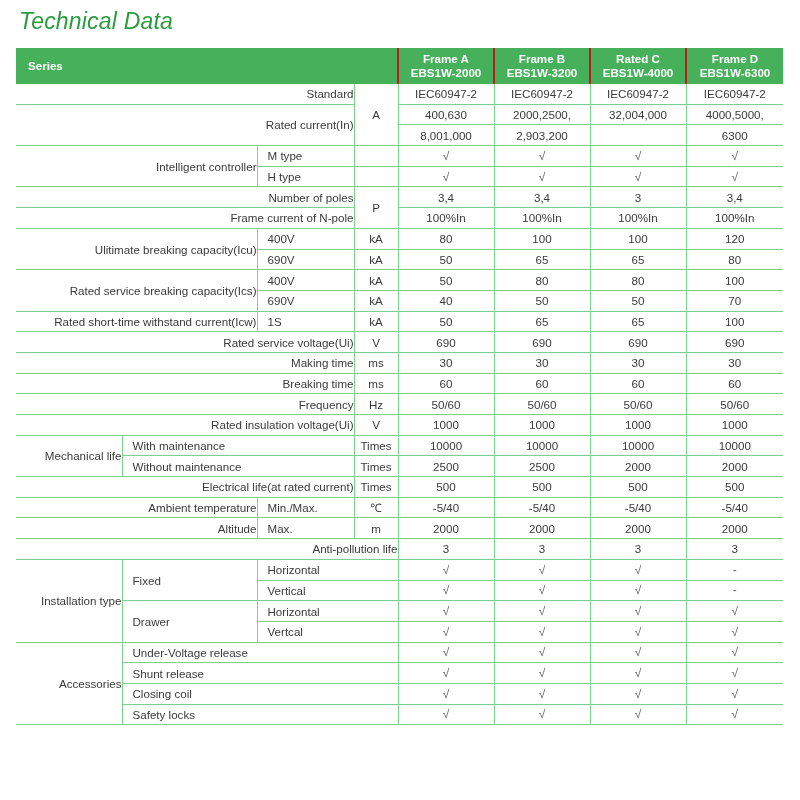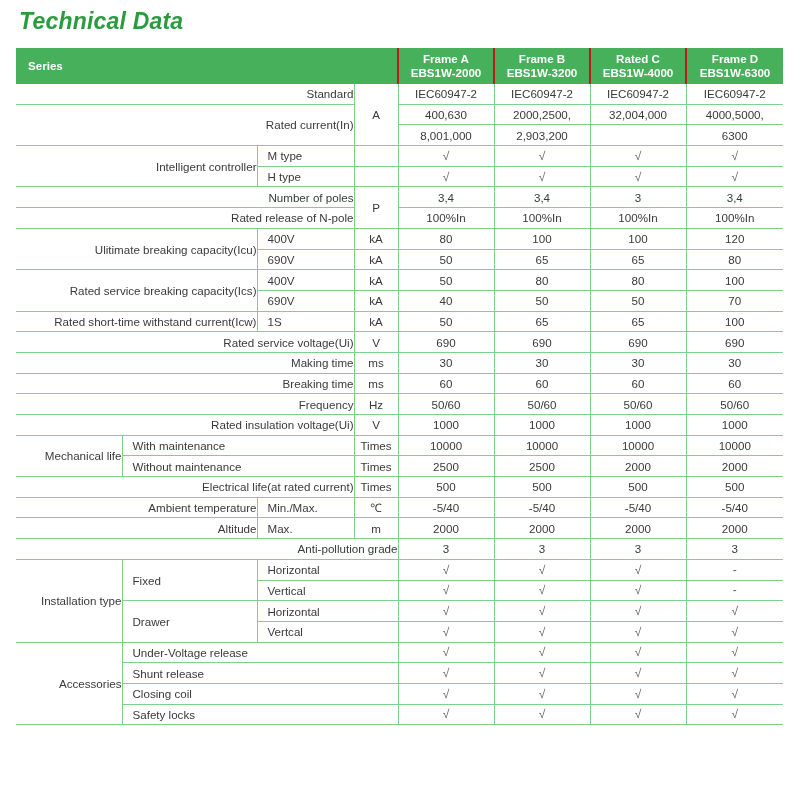--- a/index.html
+++ b/index.html
@@ -1,18 +1,18 @@
 <!DOCTYPE html>
 <html><head>
 <meta charset="utf-8">
 <style>
   html, body { margin:0; padding:0; background:#ffffff; }
   body { width:800px; height:800px; position:relative; overflow:hidden;
          font-family:"Liberation Sans", sans-serif; color:#3a3a3a; }
-  .title { position:absolute; left:19px; top:8px; font-size:23px; font-weight:bold;
+  .title { position:absolute; left:19px; top:8px; font-size:23px; font-weight:normal;
            font-style:italic; color:#2a9c3e; letter-spacing:0.2px; }
   table { position:absolute; left:16px; top:48px; border-collapse:collapse;
           table-layout:fixed; width:767px; font-size:11.6px; }
   col.c1 { width:106px; } col.c2 { width:135px; } col.c3 { width:97px; }
   col.c4 { width:44px; } col.cf { width:96px; } col.cl { width:97px; }
   th { background:#46b05a; color:#ffffff; font-weight:bold; height:36px; padding:0;
        border-left:2px solid #b91c1c; line-height:14px; font-size:11.6px; }
   th.series { text-align:left; padding-left:12px; border-left:none;margin-top:21px; }
   td { border-bottom:1px solid #7fcf8e; border-left:1px solid #7fcf8e; height:19.7px;
        padding:0 0 0 10px; white-space:nowrap; overflow:hidden; }
@@ -91,21 +91,21 @@
 
     <tr>
       <td colspan="3" class="first">Number of poles</td>
       <td class="unit" rowspan="2">P</td>
       <td class="c">3,4</td>
       <td class="c">3,4</td>
       <td class="c">3</td>
       <td class="c">3,4</td>
     </tr>
     <tr>
-      <td colspan="3" class="first">Rated release of N-pole</td>
+      <td colspan="3" class="first">Frame current of N-pole</td>
       <td class="c">100%In</td>
       <td class="c">100%In</td>
       <td class="c">100%In</td>
       <td class="c">100%In</td>
     </tr>
 
     <tr>
       <td colspan="2" rowspan="2" class="first">Ulitimate breaking capacity(Icu)</td>
       <td>400V</td>
       <td class="unit">kA</td>
@@ -237,21 +237,21 @@
       <td colspan="2" class="first">Altitude</td>
       <td>Max.</td>
       <td class="unit">m</td>
       <td class="c">2000</td>
       <td class="c">2000</td>
       <td class="c">2000</td>
       <td class="c">2000</td>
     </tr>
 
     <tr>
-      <td colspan="4" class="first">Anti-pollution grade</td>
+      <td colspan="4" class="first">Anti-pollution life</td>
       <td class="c">3</td>
       <td class="c">3</td>
       <td class="c">3</td>
       <td class="c">3</td>
     </tr>
 
     <tr>
       <td rowspan="4" class="first">Installation type</td>
       <td rowspan="2">Fixed</td>
       <td colspan="2">Horizontal</td>

